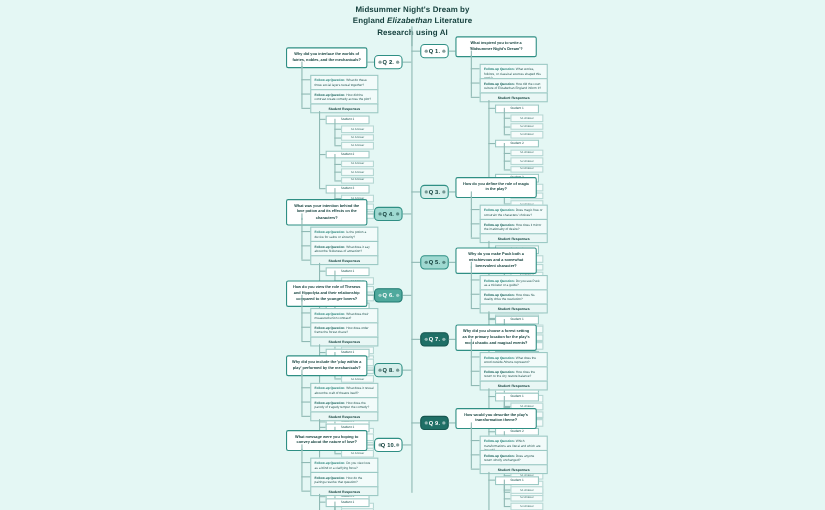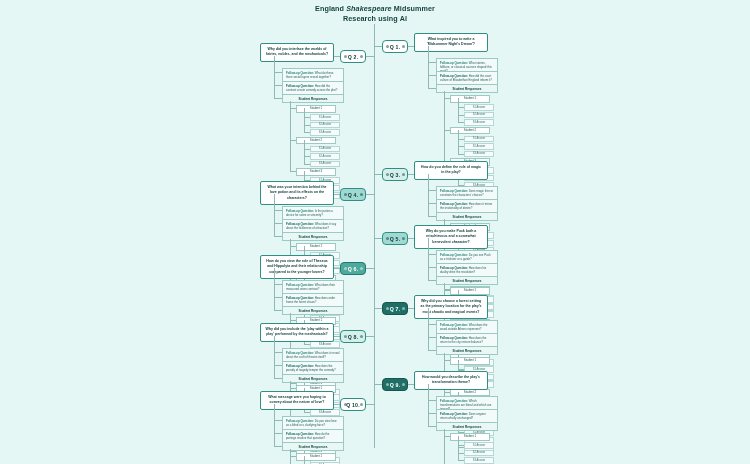--- a/index.html
+++ b/index.html
@@ -89,21 +89,22 @@
     font-size: 2.6px; line-height: 1.3;
     padding: .8px 3px; text-align: center;
   }
 </style>
 </head>
 <body>
 
 <div id="canvas">
 
   <div id="title">
-    <span class="ttl-line"><span>England </span><span class="ital">Shakespeare</span><span> Midsummer</span></span>
+    <span class="ttl-line">Midsummer Night's Dream by</span>
+    <span class="ttl-line"><span>England </span><span class="ital">Elizabethan</span><span> Literature</span></span>
     <span class="ttl-line">Research using AI</span>
   </div>
 
   <div id="spine-top"></div>
   <div id="spine"></div>
 
   <div id="branches">
       <div class="branch">
         <div class="connector" style="left: 374px; top: 46px; width: 8px;"></div>
         <div class="badge" style="left: 382px; top: 40px; background: rgb(255, 255, 255); color: rgb(18, 64, 60); border-color: rgb(47, 143, 132);">

